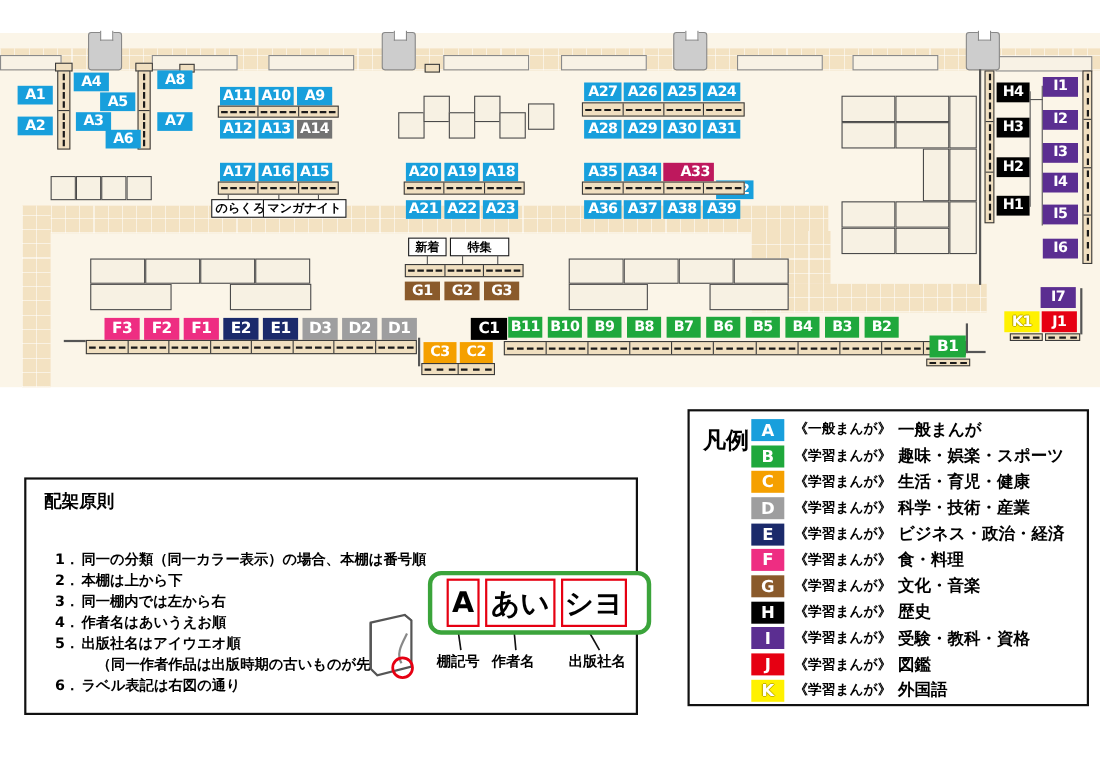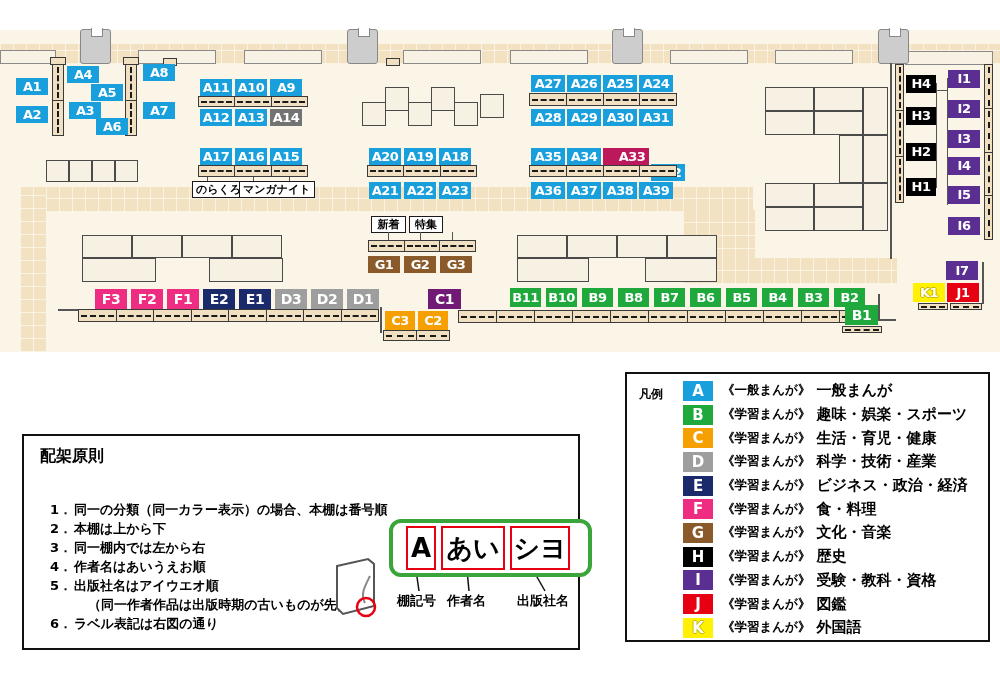--- a/index.html
+++ b/index.html
@@ -32,21 +32,21 @@
         line-height:13px;padding:1px 3px;text-align:center;white-space:nowrap;box-sizing:border-box;}
   .panel{position:absolute;background:#fff;border:2.5px solid #111;box-sizing:border-box;}
   #principles{left:22px;top:434px;width:558px;height:216px;}
   .p-title{position:absolute;left:16px;top:10px;font-size:16px;font-weight:bold;}
   .p-intro{position:absolute;left:26px;top:42px;font-size:13px;font-weight:bold;}
   .p-list{position:absolute;left:26px;top:64px;}
   .p-item{display:flex;font-size:13px;font-weight:bold;line-height:19px;}
   .p-no{width:24px;white-space:pre;}
   .p-note{padding-left:14px;}
   #legend{left:625px;top:372px;width:365px;height:270px;}
-  .lg-title{position:absolute;left:12px;top:12px;font-size:12px;font-weight:bold;}
+  .lg-title{position:absolute;left:12px;top:12px;font-size:21px;font-weight:bold;}
   .lg-rows{position:absolute;left:56px;top:5px;right:4px;}
   .lg-row{display:flex;align-items:center;height:23.7px;}
   .lg-chip{width:30px;height:20px;line-height:20px;text-align:center;color:#fff;font-weight:bold;font-size:15px;margin-right:9px;flex:none;}
   .lg-tag{font-size:12.5px;font-weight:bold;margin-right:6px;white-space:nowrap;}
   .lg-cat{font-size:15px;font-weight:bold;white-space:nowrap;}
   .greenbox{position:absolute;left:365px;top:83px;width:203px;height:58px;background:#fff;border:4px solid #3BA43B;
             border-radius:12px;display:flex;align-items:center;padding-left:13px;gap:5px;box-sizing:border-box;}
   .redbox{border:2.5px solid #E60012;height:44px;display:flex;align-items:center;justify-content:center;
           font-size:26px;font-weight:bold;background:#fff;box-sizing:border-box;}
   .caption{position:absolute;top:156px;font-size:13px;font-weight:bold;white-space:nowrap;}
@@ -202,21 +202,21 @@
       <i></i>
     </div>
   <div class="lrow" style="left:531px;top:182px;gap:2px;--w:34px;">
       <span class="mlabel key-A" style="background: rgb(24, 159, 220);">A36</span>
       <span class="mlabel key-A" style="background: rgb(24, 159, 220);">A37</span>
       <span class="mlabel key-A" style="background: rgb(24, 159, 220);">A38</span>
       <span class="mlabel key-A" style="background: rgb(24, 159, 220);">A39</span>
     </div>
 
   <div class="abox" style="left:371px;top:216px;width:35px;">新着</div>
-  <div class="abox" style="left:409px;top:216px;width:34px;">特集</div>
+  <div class="abox" style="left:409px;top:216px;width:54px;">特集</div>
   <div class="wline" style="left:388px;top:232px;width:1px;height:8px;"></div>
   <div class="wline" style="left:420px;top:232px;width:1px;height:8px;"></div>
   <div class="wline" style="left:452px;top:232px;width:1px;height:8px;"></div>
   <div class="strip" style="left:368px;top:240px;width:108px;height:12px;">
       <i></i>
       <i></i>
       <i></i>
     </div>
   <div class="lrow" style="left:368px;top:256px;gap:4px;">
       <span class="mlabel key-G" style="background: rgb(138, 90, 43);">G1</span>
@@ -340,23 +340,23 @@
   <div class="wline" style="left:380px;top:307px;width:2px;height:26px;"></div>
   <div class="lrow" style="left:385px;top:311px;--w:30px;--h:19px;">
       <span class="mlabel key-C" style="background: rgb(245, 160, 0);">C3</span>
       <span class="mlabel key-C" style="background: rgb(245, 160, 0);">C2</span>
     </div>
   <div class="strip" style="left:383px;top:330px;width:67px;height:11px;">
       <i></i>
       <i></i>
     </div>
   <div class="lrow" style="left:428px;top:289px;--w:33px;--h:20px;--fs:14px;">
-      <span class="mlabel key-C" style="background: #701a75;">C1</span>
-    </div>
-  <div class="lrow" style="left:462px;top:288px;gap:5px;padding-left:48px;--w:31px;--h:19px;">
+      <span class="mlabel key-C" style="background: #000000;">C1</span>
+    </div>
+  <div class="lrow" style="left:462px;top:288px;gap:5px;--w:31px;--h:19px;">
       <span class="mlabel key-B" style="background: rgb(31, 168, 60);">B11</span>
       <span class="mlabel key-B" style="background: rgb(31, 168, 60);">B10</span>
       <span class="mlabel key-B" style="background: rgb(31, 168, 60);">B9</span>
       <span class="mlabel key-B" style="background: rgb(31, 168, 60);">B8</span>
       <span class="mlabel key-B" style="background: rgb(31, 168, 60);">B7</span>
       <span class="mlabel key-B" style="background: rgb(31, 168, 60);">B6</span>
       <span class="mlabel key-B" style="background: rgb(31, 168, 60);">B5</span>
       <span class="mlabel key-B" style="background: rgb(31, 168, 60);">B4</span>
       <span class="mlabel key-B" style="background: rgb(31, 168, 60);">B3</span>
       <span class="mlabel key-B" style="background: rgb(31, 168, 60);">B2</span>

